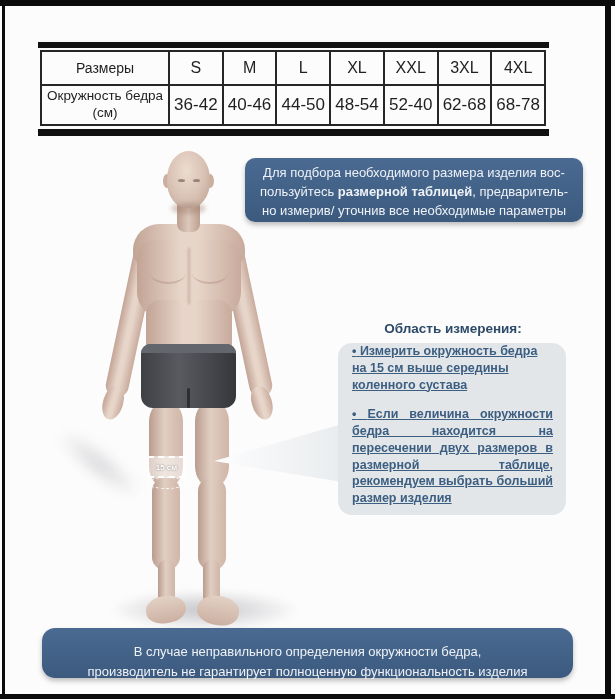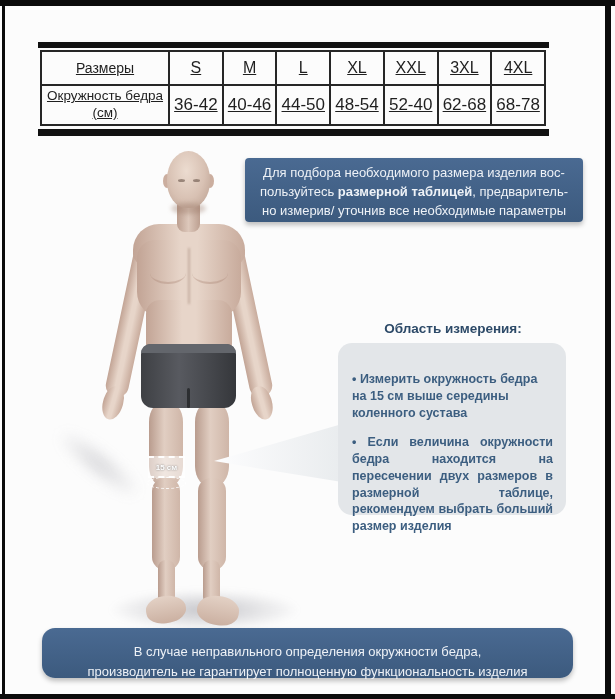--- a/index.html
+++ b/index.html
@@ -10,41 +10,41 @@
   .bar{position:absolute;background:#0b0b0b;}
   #frame-top{left:0;top:0;width:615px;height:6px;}
   #frame-bottom{left:0;top:694px;width:615px;height:5px;}
   #frame-left{left:2px;top:0;width:3px;height:699px;}
   #frame-right{left:605px;top:0;width:6px;height:699px;}
 
   
   #table-top-bar{left:38px;top:42px;width:511px;height:6px;background:#111;}
   #table-bottom-bar{left:38px;top:129px;width:511px;height:7px;background:#111;}
   #size-table{position:absolute;left:40px;top:50px;width:506px;border-collapse:collapse;table-layout:fixed;}
-  #size-table th,#size-table td{border:2px solid #262626;text-align:center;vertical-align:middle;color:#1f1f1f;padding:0;text-decoration:underline;}
+  #size-table th,#size-table td{border:2px solid #262626;text-align:center;vertical-align:middle;color:#1f1f1f;padding:0;}
   #size-table col.lbl{width:128px;}
   #size-table tr.hdr{height:34px;}
   #size-table tr.val{height:40px;margin-left:32px;}
   .th-label{font-size:14px;font-weight:400;}
   .th-size{font-size:16px;font-weight:400;}
   .td-label{font-size:13.5px;line-height:1.25;}
   .td-val{font-size:17px;}
 
   
-  .blue-box{position:absolute;background:linear-gradient(#4a6a92,#3c5a7e);border-radius:4px;
+  .blue-box{position:absolute;background:linear-gradient(#4a6a92,#3c5a7e);border-radius:10px;
     box-shadow:0 3px 5px rgba(0,0,0,0.25);color:#eef2f7;text-align:center;}
   #size-note-box{left:245px;top:158px;width:338px;height:64px;font-size:13px;line-height:1.48;padding-top:5px;}
   #size-note-box b{font-weight:700;}
   #footer-banner{left:42px;top:628px;width:531px;height:50px;font-size:13px;line-height:1.5;padding-top:14px;border-radius:13px;}
 
   
   #measurement-heading{position:absolute;left:340px;top:321px;width:226px;text-align:center;
     font-size:13.5px;font-weight:700;color:#2d4a68;}
   #measurement-bubble{position:absolute;left:338px;top:343px;width:228px;height:172px;background:#e3e6e9;
-    border-radius:14px;padding:28px 13px 10px 14px;color:#3c5e80;font-size:12.5px;font-weight:600;line-height:1.34;z-index:5;}
+    border-radius:14px;padding:0 13px 10px 14px;color:#3c5e80;font-size:12.5px;font-weight:600;line-height:1.34;z-index:5;text-decoration:underline;}
   #measurement-bubble p{margin:0;}
   #measurement-bubble p+p{margin-top:13px;text-align:justify;}
   #bubble-callout{position:absolute;left:214px;top:424px;width:128px;height:58px;z-index:4;
     clip-path:polygon(0 64%,100% 0,100% 100%);background:linear-gradient(to right,#fdfdfe,#e9ecee);}
 
   
   .skin{background:linear-gradient(to right,#c2a495,#e7d5c9 42%,#e7d5c9 58%,#c8ab9c);}
   .fig{position:absolute;}
   #floor-shadow{left:92px;top:586px;width:225px;height:48px;border-radius:50%;
     background:radial-gradient(closest-side,rgba(110,110,122,0.38),rgba(110,110,122,0) 85%);filter:blur(3px);}

